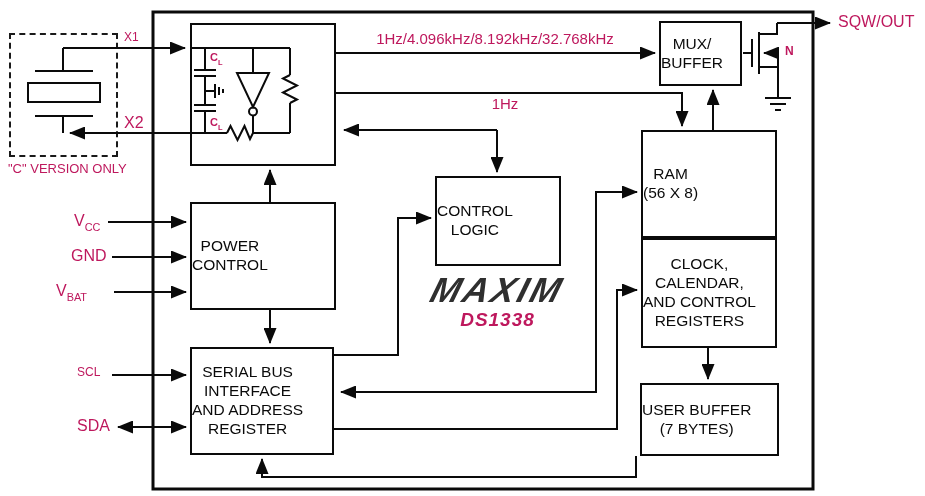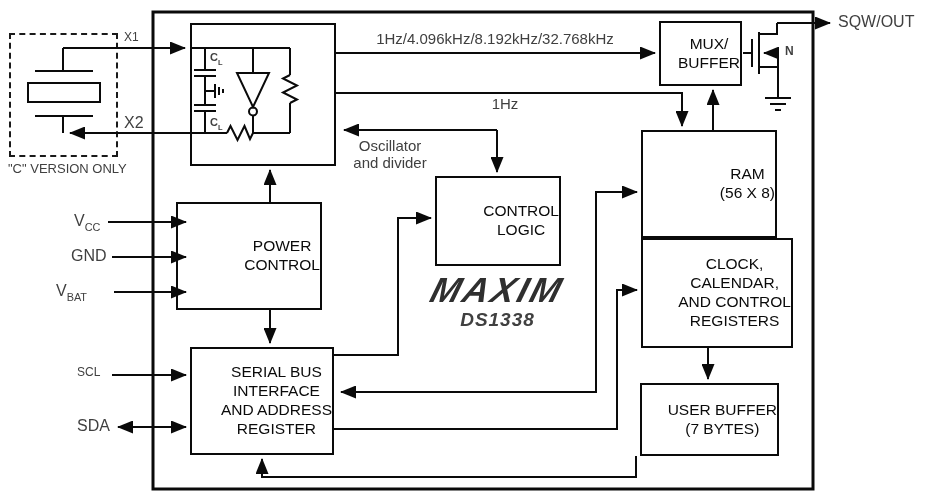--- a/index.html
+++ b/index.html
@@ -2,57 +2,57 @@
 <html><head>
 <meta charset="utf-8">
 <style>
   html,body{margin:0;padding:0;background:#fff;}
   .stage{
     position:relative;width:925px;height:496px;background:#ffffff;
     font-family:"Liberation Sans",sans-serif;color:#0a0a0a;overflow:hidden;
   }
   .block{
     position:absolute;box-sizing:border-box;border:2px solid #0a0a0a;background:#ffffff;
-    display:flex;align-items:center;justify-content:flex-end;text-align:center;
+    display:flex;align-items:center;justify-content:flex-start;text-align:center;
     font-size:15.5px;line-height:1.22;white-space:pre-line;z-index:1;color:#0a0a0a;
   }
   .dashedbox{
     position:absolute;box-sizing:border-box;border:2px dashed #1a1a1a;background:#ffffff;z-index:1;
   }
   svg.wires{position:absolute;left:0;top:0;z-index:2;pointer-events:none;}
-  .lbl{position:absolute;z-index:3;white-space:pre-line;color:#404040;}
+  .lbl{position:absolute;z-index:3;white-space:pre-line;color:#be185d;}
   .lbl sub{font-size:68%;position:relative;top:1px;}
   .center{text-align:center;}
   .logo{
     font-weight:900;font-style:italic;transform:skewX(-16deg);
     font-size:35px;letter-spacing:3px;color:#2f2f2f;
   }
   .partnum{font-style:italic;font-weight:bold;font-size:19px;letter-spacing:1px;}
 </style>
 </head>
 <body>
 
 <div class="stage">
 
   <div class="dashedbox" style="left:9px;top:33px;width:109px;height:124px;"></div>
 
   <div class="block" style="left:190px;top:23px;width:146px;height:143px;"></div>
-  <div class="block" style="left:176px;top:202px;width:146px;height:108px;"><span>POWER
+  <div class="block" style="left:190px;top:202px;width:146px;height:108px;"><span>POWER
 CONTROL</span></div>
   <div class="block" style="left:190px;top:347px;width:144px;height:108px;"><span>SERIAL BUS
 INTERFACE
 AND ADDRESS
 REGISTER</span></div>
   <div class="block" style="left:435px;top:176px;width:126px;height:90px;"><span>CONTROL
 LOGIC</span></div>
   <div class="block" style="left:659px;top:21px;width:83px;height:65px;"><span>MUX/
 BUFFER</span></div>
   <div class="block" style="left:641px;top:130px;width:136px;height:108px;"><span>RAM
 (56 X 8)</span></div>
-  <div class="block" style="left:641px;top:238px;width:152px;height:110px;"><span>CLOCK,
+  <div class="block" style="left:641px;top:238px;width:136px;height:110px;"><span>CLOCK,
 CALENDAR,
 AND CONTROL
 REGISTERS</span></div>
   <div class="block" style="left:640px;top:383px;width:139px;height:73px;"><span>USER BUFFER
 (7 BYTES)</span></div>
 
   <svg class="wires" width="925" height="496" viewBox="0 0 925 496">
     <defs>
       <marker id="arr" markerUnits="userSpaceOnUse" markerWidth="17" markerHeight="13" refX="15" refY="6.5" orient="auto-start-reverse">
         <path d="M0,0 L16,6.5 L0,13 Z" fill="#0a0a0a"></path>
@@ -140,22 +140,20 @@
       <polyline points="636,456 636,477 262,477 262,459" marker-end="url(#arr)"></polyline>
     </g>
   </svg>
 
   <div class="lbl" style="left:124px;top:30px;font-size:12px;">X1</div>
   <div class="lbl" style="left:124px;top:114px;font-size:16px;">X2</div>
   <div class="lbl" style="left:8px;top:161px;font-size:13px;">"C" VERSION ONLY</div>
 
   <div class="lbl center" style="left:360px;top:30px;width:270px;font-size:15px;">1Hz/4.096kHz/8.192kHz/32.768kHz</div>
   <div class="lbl center" style="left:470px;top:95px;width:70px;font-size:15px;">1Hz</div>
-  <div class="lbl center" style="left:342px;top:137px;width:96px;font-size:15px;">Oscillator
-and divider</div>
 
   <div class="lbl" style="left:838px;top:13px;font-size:16px;">SQW/OUT</div>
   <div class="lbl" style="left:785px;top:44px;font-size:12px;font-weight:bold;">N</div>
 
   <div class="lbl" style="left:210px;top:51px;font-size:11px;font-weight:bold;"><span>C</span><sub>L</sub></div>
   <div class="lbl" style="left:210px;top:116px;font-size:11px;font-weight:bold;"><span>C</span><sub>L</sub></div>
 
   <div class="lbl" style="left:74px;top:212px;font-size:16px;"><span>V</span><sub>CC</sub></div>
   <div class="lbl" style="left:71px;top:247px;font-size:16px;">GND</div>
   <div class="lbl" style="left:56px;top:282px;font-size:16px;text-align:center;"><span>V</span><sub>BAT</sub></div>

